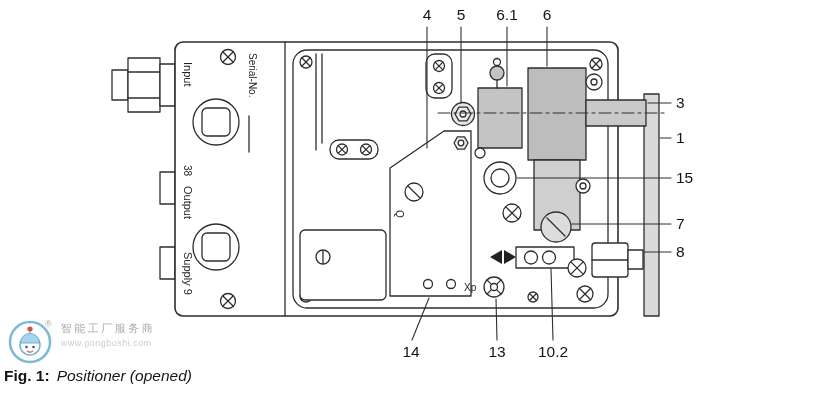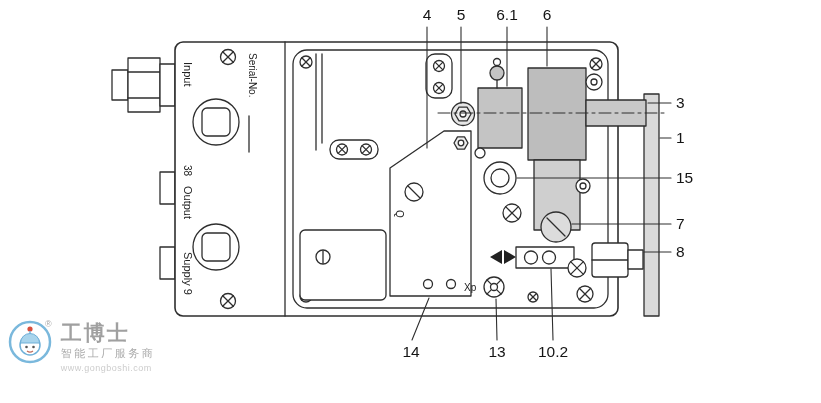--- a/index.html
+++ b/index.html
@@ -279,20 +279,22 @@
       <circle cx="22" cy="9" r="2.6" fill="#d94f3d"></circle>
       <line x1="22" y1="11" x2="22" y2="14.5" stroke="#7ab8dc" stroke-width="1.5"></line>
       <circle cx="22" cy="25" r="10" fill="#ffffff" stroke="#6fb0d8" stroke-width="1.5"></circle>
       <path d="M12.5 23 a9.5 9.5 0 0 1 19 0 z" fill="#a8d4ec" stroke="#6fb0d8" stroke-width="1"></path>
       <circle cx="18.5" cy="27" r="1.3" fill="#555555"></circle>
       <circle cx="25.5" cy="27" r="1.3" fill="#555555"></circle>
       <path d="M19 31 q3 2.2 6 0" stroke="#c06a5a" stroke-width="1.2" fill="none"></path>
     </svg>
     <span class="wm-reg">®</span>
     <div class="wm-text">
-      <div class="wm-brand">工博士</div>
       <div class="wm-tagline">智能工厂服务商</div>
       <div class="wm-url">www.gongboshi.com</div>
     </div>
   </div>
 
+  <div class="caption">
+    <span class="cap-label">Fig. 1:</span><span class="cap-title">Positioner (opened)</span>
+  </div>
 
 </div>
 
 </body></html>

